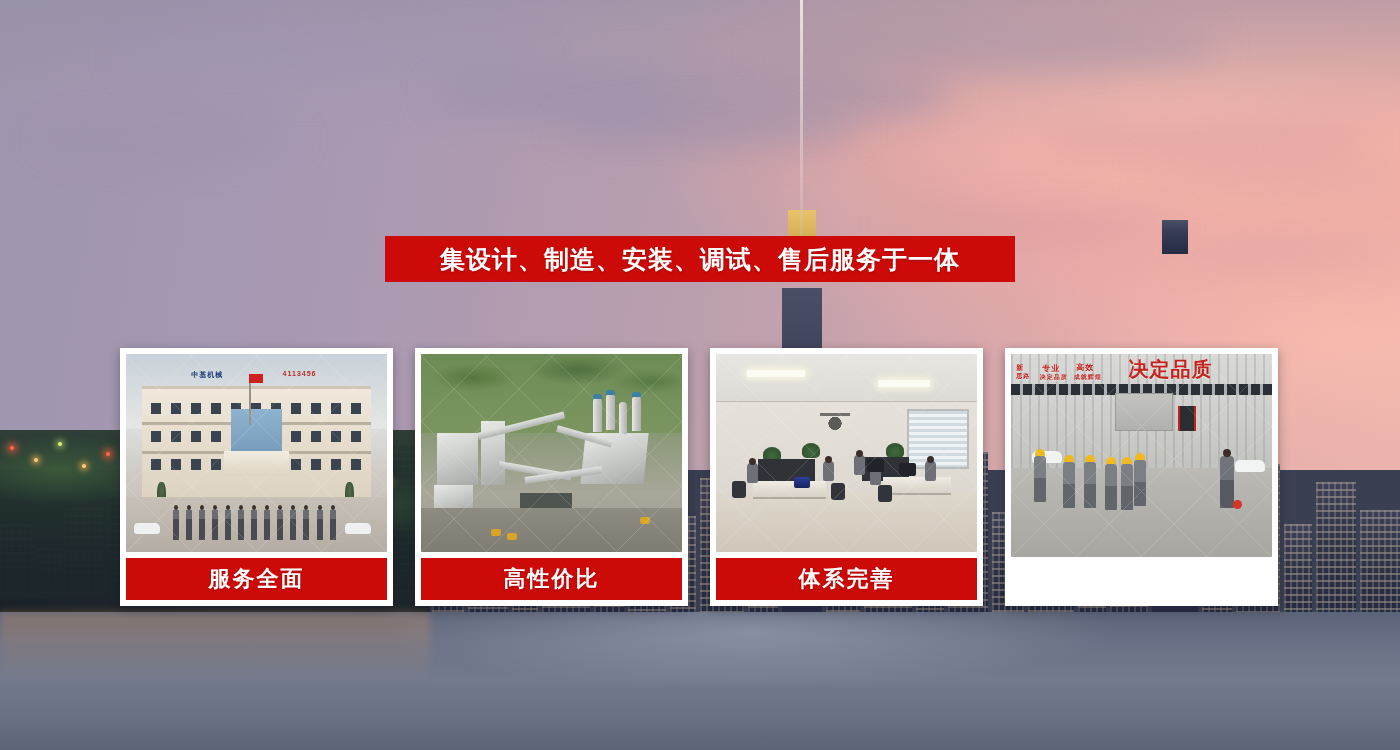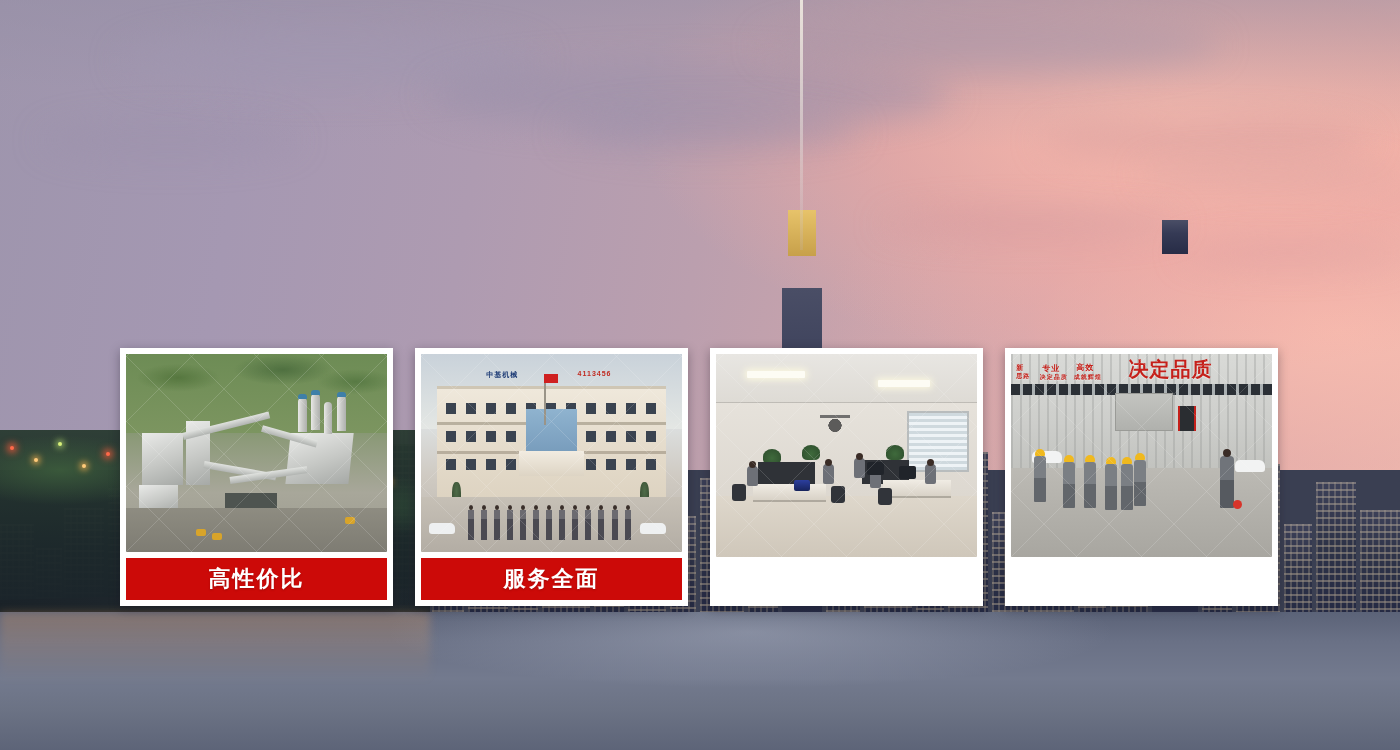--- a/index.html
+++ b/index.html
@@ -304,50 +304,25 @@
     <span class="lamp" style="left:386px; top:50px;"></span>
   </div>
   <div class="bank"></div>
 
   <div class="river">
     <div class="river-reflect"></div>
     <div class="river-shine"></div>
   </div>
 
 
+  <div class="subtitle-bar">
+    <span>集设计、制造、安装、调试、售后服务于一体</span>
+  </div>
 
   <div class="cards">
-
-    <div class="card">
-      <div class="card-photo p2">
-        <div class="forest"></div>
-        <div class="blk" style="left:6%;top:40%;width:16%;height:26%;"></div>
-        <div class="blk" style="left:23%;top:34%;width:9%;height:32%;"></div>
-        <div class="blk" style="left:62%;top:40%;width:24%;height:26%;transform:skewX(-6deg);"></div>
-        <div class="conv" style="left:22%;top:40%;width:34%;transform:rotate(-14deg);"></div>
-        <div class="conv" style="left:30%;top:54%;width:28%;transform:rotate(10deg);"></div>
-        <div class="conv" style="left:52%;top:36%;width:22%;transform:rotate(16deg);"></div>
-        <div class="conv" style="left:40%;top:62%;width:30%;transform:rotate(-8deg);"></div>
-        <div class="silo" style="left:66%;top:22%;width:9px;height:34px;"></div>
-        <div class="silo" style="left:71%;top:20%;width:9px;height:36px;"></div>
-        <div class="silo" style="left:76%;top:24%;width:8px;height:32px;"></div>
-        <div class="silo" style="left:81%;top:21%;width:9px;height:35px;"></div>
-        <div class="silo-top" style="left:66%;top:20%;width:9px;"></div>
-        <div class="silo-top" style="left:71%;top:18%;width:9px;"></div>
-        <div class="silo-top" style="left:81%;top:19%;width:9px;"></div>
-        <div class="dark" style="left:38%;top:70%;width:20%;height:14%;"></div>
-        <div class="blk" style="left:5%;top:66%;width:15%;height:14%;"></div>
-        <div class="yard"></div>
-        <div class="mach" style="left:27%;bottom:8%;"></div>
-        <div class="mach" style="left:33%;bottom:6%;"></div>
-        <div class="mach" style="left:84%;bottom:14%;"></div>
-        <div class="wm"></div>
-      </div>
-      <div class="card-label">高性价比</div>
-    </div>
 
     <div class="card">
       <div class="card-photo p1">
         <div class="sky1"></div>
         <div class="bldg">
           <div class="floorline" style="top:30%"></div>
           <div class="floorline" style="top:56%"></div>
           <div class="winrow" style="top:13%"></div>
           <div class="winrow" style="top:38%"></div>
           <div class="winrow" style="top:63%"></div>
@@ -375,20 +350,48 @@
         <div class="person" style="left:63%"></div>
         <div class="person" style="left:68%"></div>
         <div class="person" style="left:73%"></div>
         <div class="person" style="left:78%"></div>
         <div class="wm"></div>
       </div>
       <div class="card-label">服务全面</div>
     </div>
 
     <div class="card">
+      <div class="card-photo p2">
+        <div class="forest"></div>
+        <div class="blk" style="left:6%;top:40%;width:16%;height:26%;"></div>
+        <div class="blk" style="left:23%;top:34%;width:9%;height:32%;"></div>
+        <div class="blk" style="left:62%;top:40%;width:24%;height:26%;transform:skewX(-6deg);"></div>
+        <div class="conv" style="left:22%;top:40%;width:34%;transform:rotate(-14deg);"></div>
+        <div class="conv" style="left:30%;top:54%;width:28%;transform:rotate(10deg);"></div>
+        <div class="conv" style="left:52%;top:36%;width:22%;transform:rotate(16deg);"></div>
+        <div class="conv" style="left:40%;top:62%;width:30%;transform:rotate(-8deg);"></div>
+        <div class="silo" style="left:66%;top:22%;width:9px;height:34px;"></div>
+        <div class="silo" style="left:71%;top:20%;width:9px;height:36px;"></div>
+        <div class="silo" style="left:76%;top:24%;width:8px;height:32px;"></div>
+        <div class="silo" style="left:81%;top:21%;width:9px;height:35px;"></div>
+        <div class="silo-top" style="left:66%;top:20%;width:9px;"></div>
+        <div class="silo-top" style="left:71%;top:18%;width:9px;"></div>
+        <div class="silo-top" style="left:81%;top:19%;width:9px;"></div>
+        <div class="dark" style="left:38%;top:70%;width:20%;height:14%;"></div>
+        <div class="blk" style="left:5%;top:66%;width:15%;height:14%;"></div>
+        <div class="yard"></div>
+        <div class="mach" style="left:27%;bottom:8%;"></div>
+        <div class="mach" style="left:33%;bottom:6%;"></div>
+        <div class="mach" style="left:84%;bottom:14%;"></div>
+        <div class="wm"></div>
+      </div>
+      <div class="card-label">高性价比</div>
+    </div>
+
+    <div class="card">
       <div class="card-photo p3">
         <div class="ceil">
           <div class="panel" style="left:12%;top:35%;width:22%;"></div>
           <div class="panel" style="left:62%;top:55%;width:20%;"></div>
         </div>
         <div class="wall"></div>
         <div class="logo"></div>
         <div class="window"></div>
         <div class="floor"></div>
         <div class="plant" style="left:18%;top:47%;"></div>
@@ -404,20 +407,21 @@
         <div class="pers" style="left:59%;top:56%;"></div>
         <div class="pers" style="left:80%;top:54%;"></div>
         <div class="chair" style="left:6%;top:64%;"></div>
         <div class="chair" style="left:44%;top:65%;"></div>
         <div class="chair" style="left:62%;top:66%;"></div>
         <div class="mon" style="left:58%;top:53%;"></div>
         <div class="mon" style="left:70%;top:55%;"></div>
         <div class="lap" style="left:30%;top:62%;"></div>
         <div class="wm"></div>
       </div>
+      <div class="card-label">体系完善</div>
     </div>
 
     <div class="card">
       <div class="card-photo p4">
         <div class="fac">
           <div class="redtxt" style="left:45%;top:2%;font-size:20px;">决定品质</div>
           <div class="redtxt" style="left:2%;top:8%;font-size:7px;">新</div>
           <div class="redtxt" style="left:2%;top:16%;font-size:6px;">思路</div>
           <div class="redtxt" style="left:12%;top:8%;font-size:8px;">专业</div>
           <div class="redtxt" style="left:11%;top:17%;font-size:6px;">决定品质</div>

